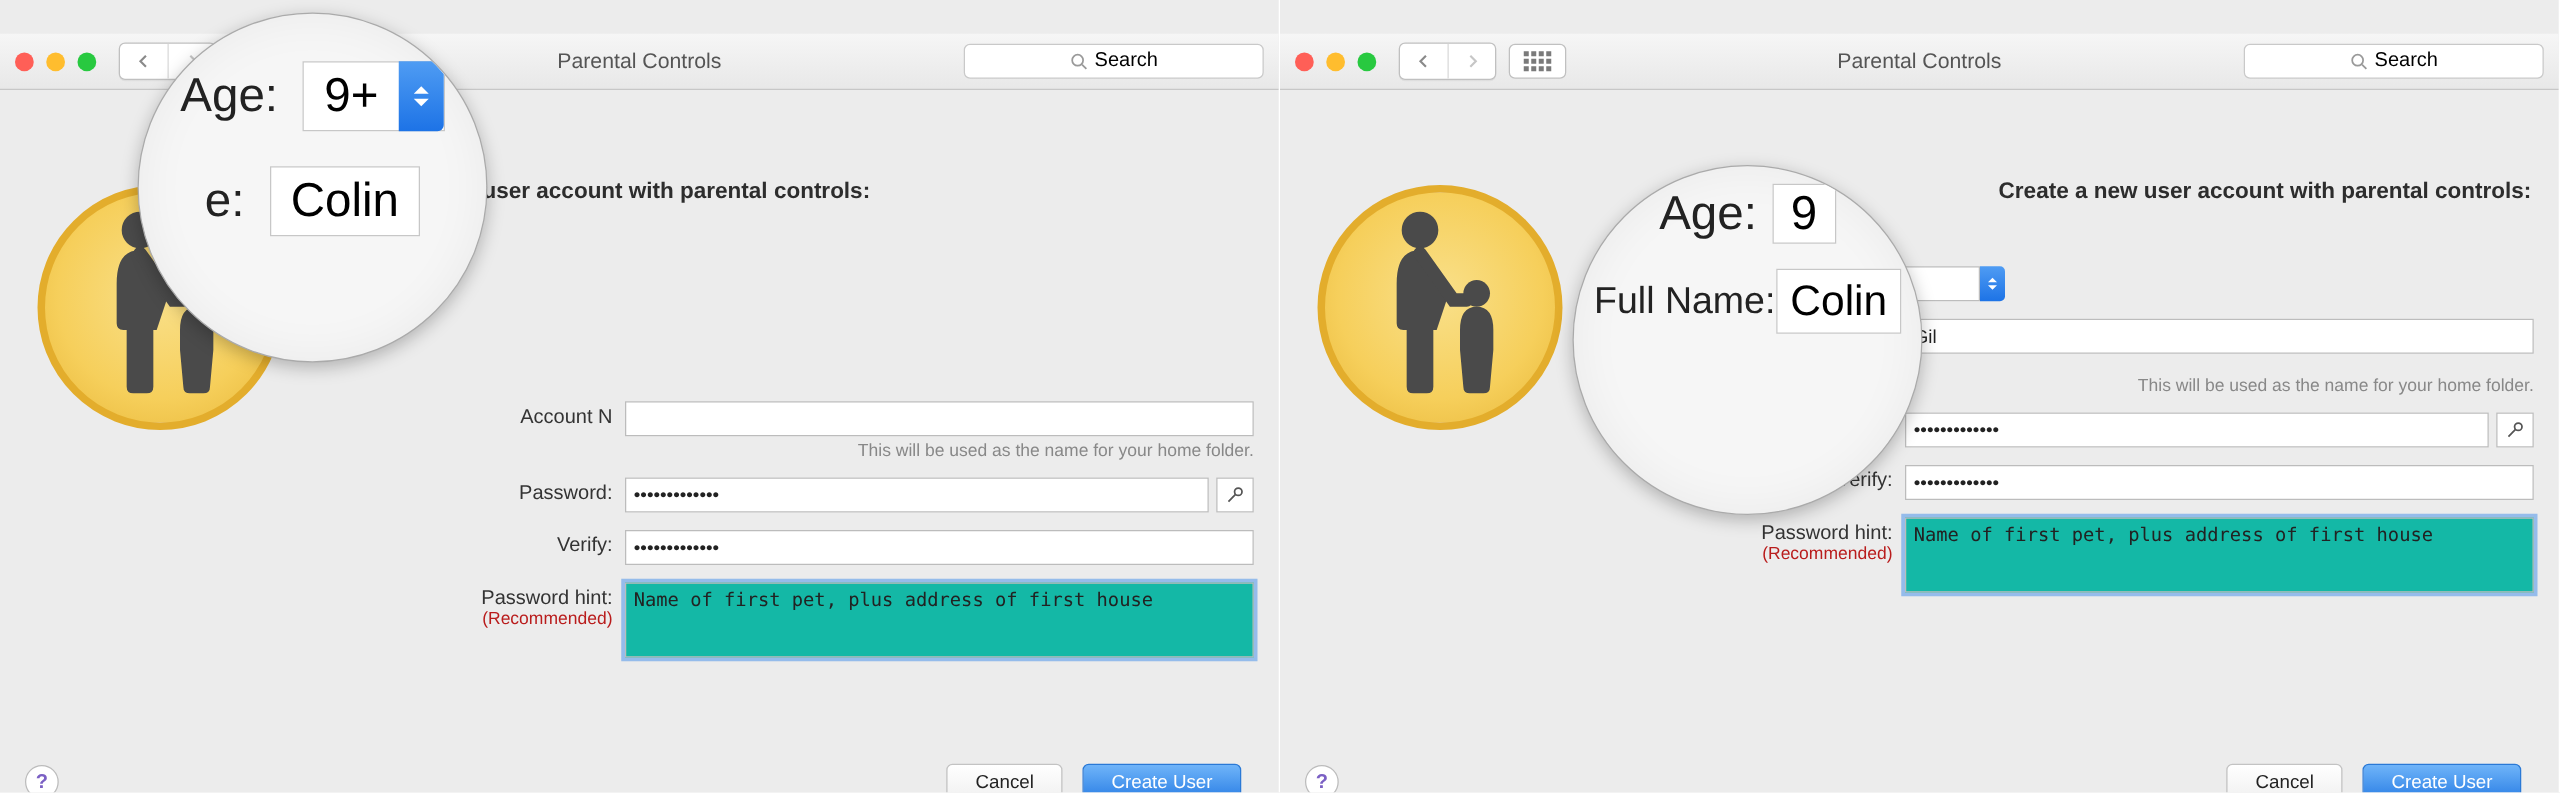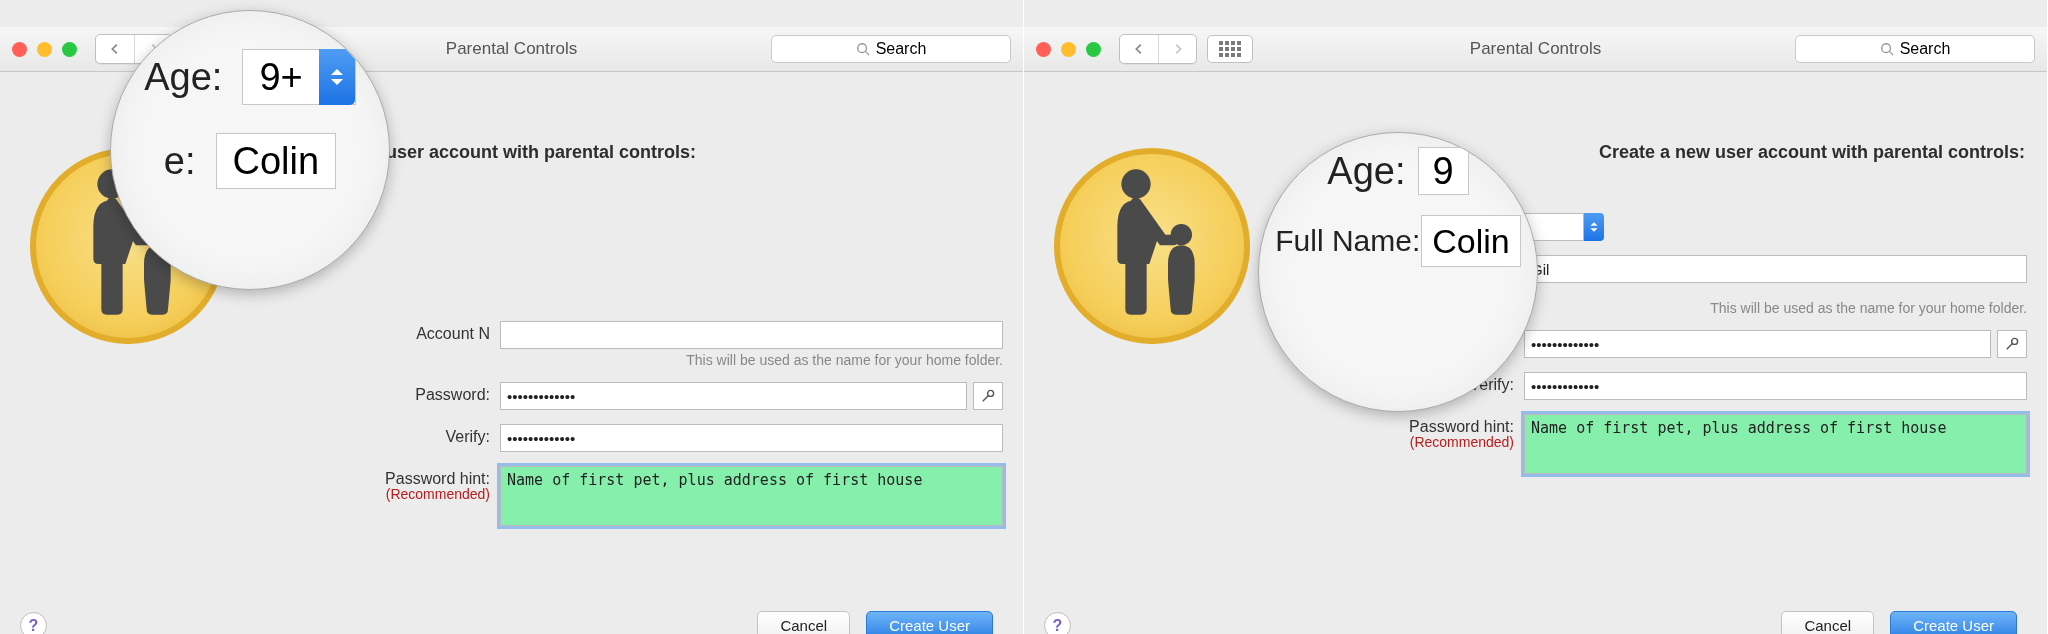--- a/index.html
+++ b/index.html
@@ -91,21 +91,21 @@
     font-size:16px; color:#333; padding-top:4px;
   }
   .ctrl { flex:1; }
   input[type=text], input[type=password] {
     width:100%; height:28px;
     border:1px solid #bcbcbc; background:#fff;
     font-size:15px; padding:2px 6px; color:#222;
   }
   textarea.ctrlbox {
     width:100%; height:60px; resize:none;
-    border:1px solid #bcbcbc; background:#86efac;
+    border:1px solid #bcbcbc; background:#14b8a6;
     font-size:15px; padding:4px 6px; color:#222;
   }
   .focused { box-shadow:0 0 0 3px rgba(92,156,235,.6); border-color:#6fa7e8; }
   .helper { font-size:14px; color:#888; text-align:right; margin-top:3px; }
   .subt { font-size:14px; color:#b91c1c; text-align:right; padding-right:10px; margin-top:-2px; }
   .pwwrap { display:flex; gap:6px; }
   .pwfield { flex:1; }
   .keybtn {
     width:30px; height:28px; border:1px solid #bcbcbc; background:#fff;
     display:flex; align-items:center; justify-content:center;

